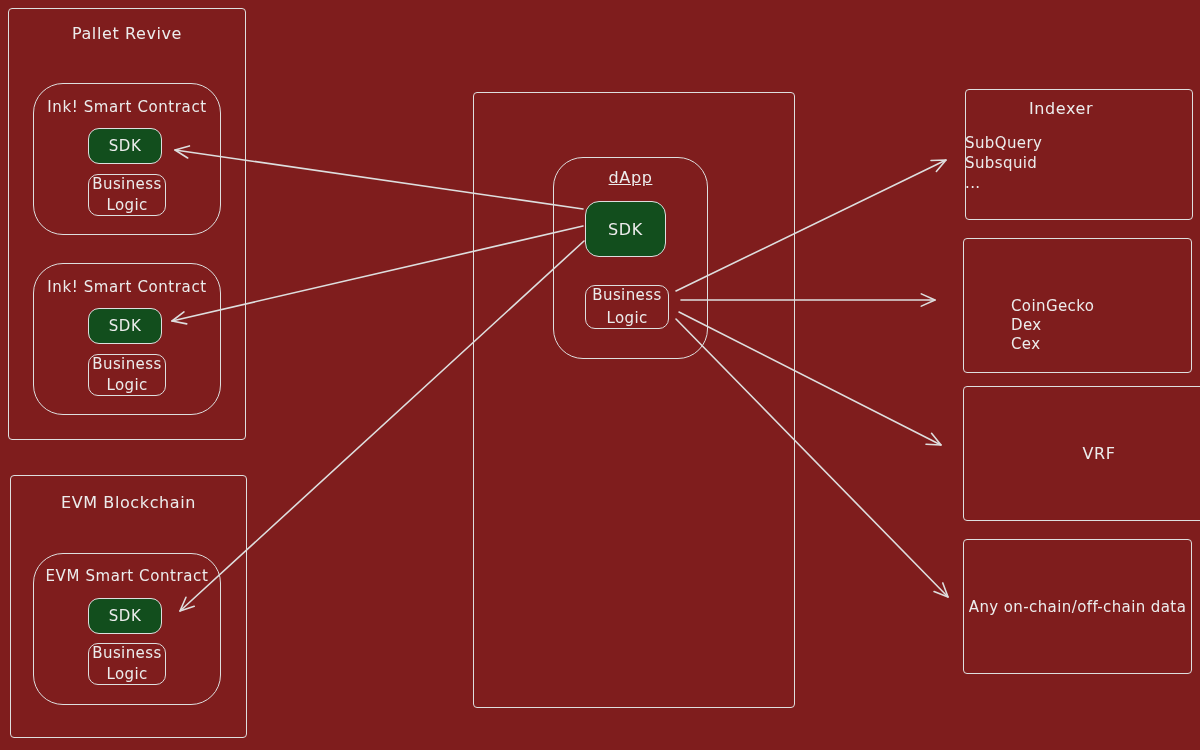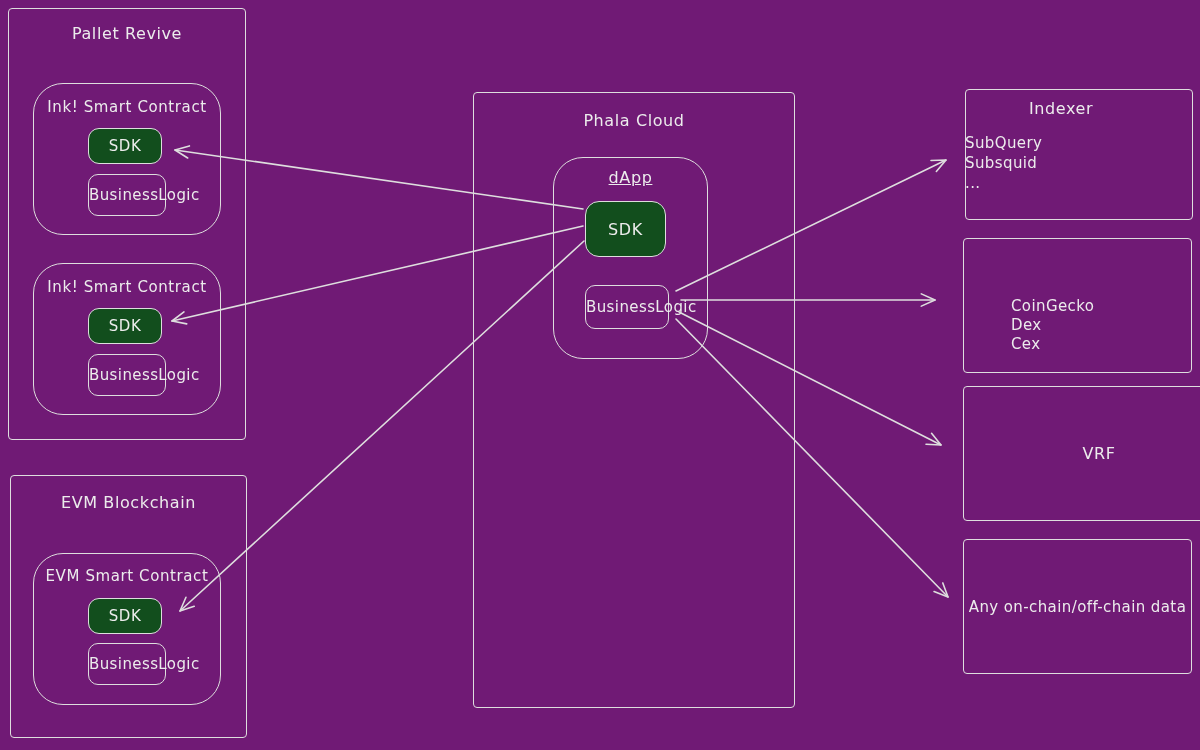--- a/index.html
+++ b/index.html
@@ -1,28 +1,28 @@
 <!DOCTYPE html>
 <html><head>
 <meta charset="utf-8">
 <style>
   html,body{margin:0;padding:0;background:#0c0c0d;}
   .canvas{
     position:relative;width:1200px;height:750px;overflow:hidden;
-    background:#701a75;color:#ececec;
+    background:#7f1d1d;color:#ececec;
     font-family:"DejaVu Sans",sans-serif;
   }
   .box{position:absolute;border:1.6px solid #dedede;border-radius:4px;box-sizing:border-box;background:transparent;}
   .r30{border-radius:30px;}
   .green{
     display:flex;align-items:center;justify-content:center;
     border-radius:11px;font-size:15px;letter-spacing:.6px;
   }
   .small{
-    display:flex;flex-direction:row;align-items:center;justify-content:space-between;
+    display:flex;flex-direction:column;align-items:center;justify-content:space-between;
     border-radius:10px;font-size:15px;line-height:19px;letter-spacing:.4px;
   }
   .center-box{display:flex;align-items:center;justify-content:center;}
   .label{position:absolute;text-align:center;font-size:16px;letter-spacing:.6px;white-space:nowrap;}
   .label.sm{font-size:15px;}
   .items{position:absolute;text-align:left;font-size:15px;line-height:20px;letter-spacing:.4px;}
   .items div{white-space:nowrap;}
   #arrows{position:absolute;left:0;top:0;pointer-events:none;}
 </style>
 </head>
@@ -54,21 +54,20 @@
 
   <div class="box r30" style="left:33px;top:553px;width:188px;height:152px;"></div>
   <div class="label sm" style="left:33px;top:567px;width:188px;">EVM Smart Contract</div>
   <div class="box green" style="left:88px;top:598px;width:74px;height:36px;background:#124e1d;">SDK</div>
   <div class="box small" style="left:88px;top:643px;width:78px;height:42px;">
     <span>Business</span>
     <span>Logic</span>
   </div>
 
   <div class="box" style="left:473px;top:92px;width:322px;height:616px;"></div>
-  <div class="label" style="left:473px;top:111px;width:322px;">Phala Cloud</div>
 
   <div class="box r30" style="left:553px;top:157px;width:155px;height:202px;"></div>
   <div class="label" style="left:553px;top:168px;width:155px;text-decoration:underline;">dApp</div>
   <div class="box green" style="left:585px;top:201px;width:81px;height:56px;border-radius:14px;font-size:16px;background:#124e1d;">SDK</div>
   <div class="box small" style="left:585px;top:285px;width:84px;height:44px;">
     <span>Business</span>
     <span>Logic</span>
   </div>
 
   <div class="box" style="left:965px;top:89px;width:228px;height:131px;"></div>

